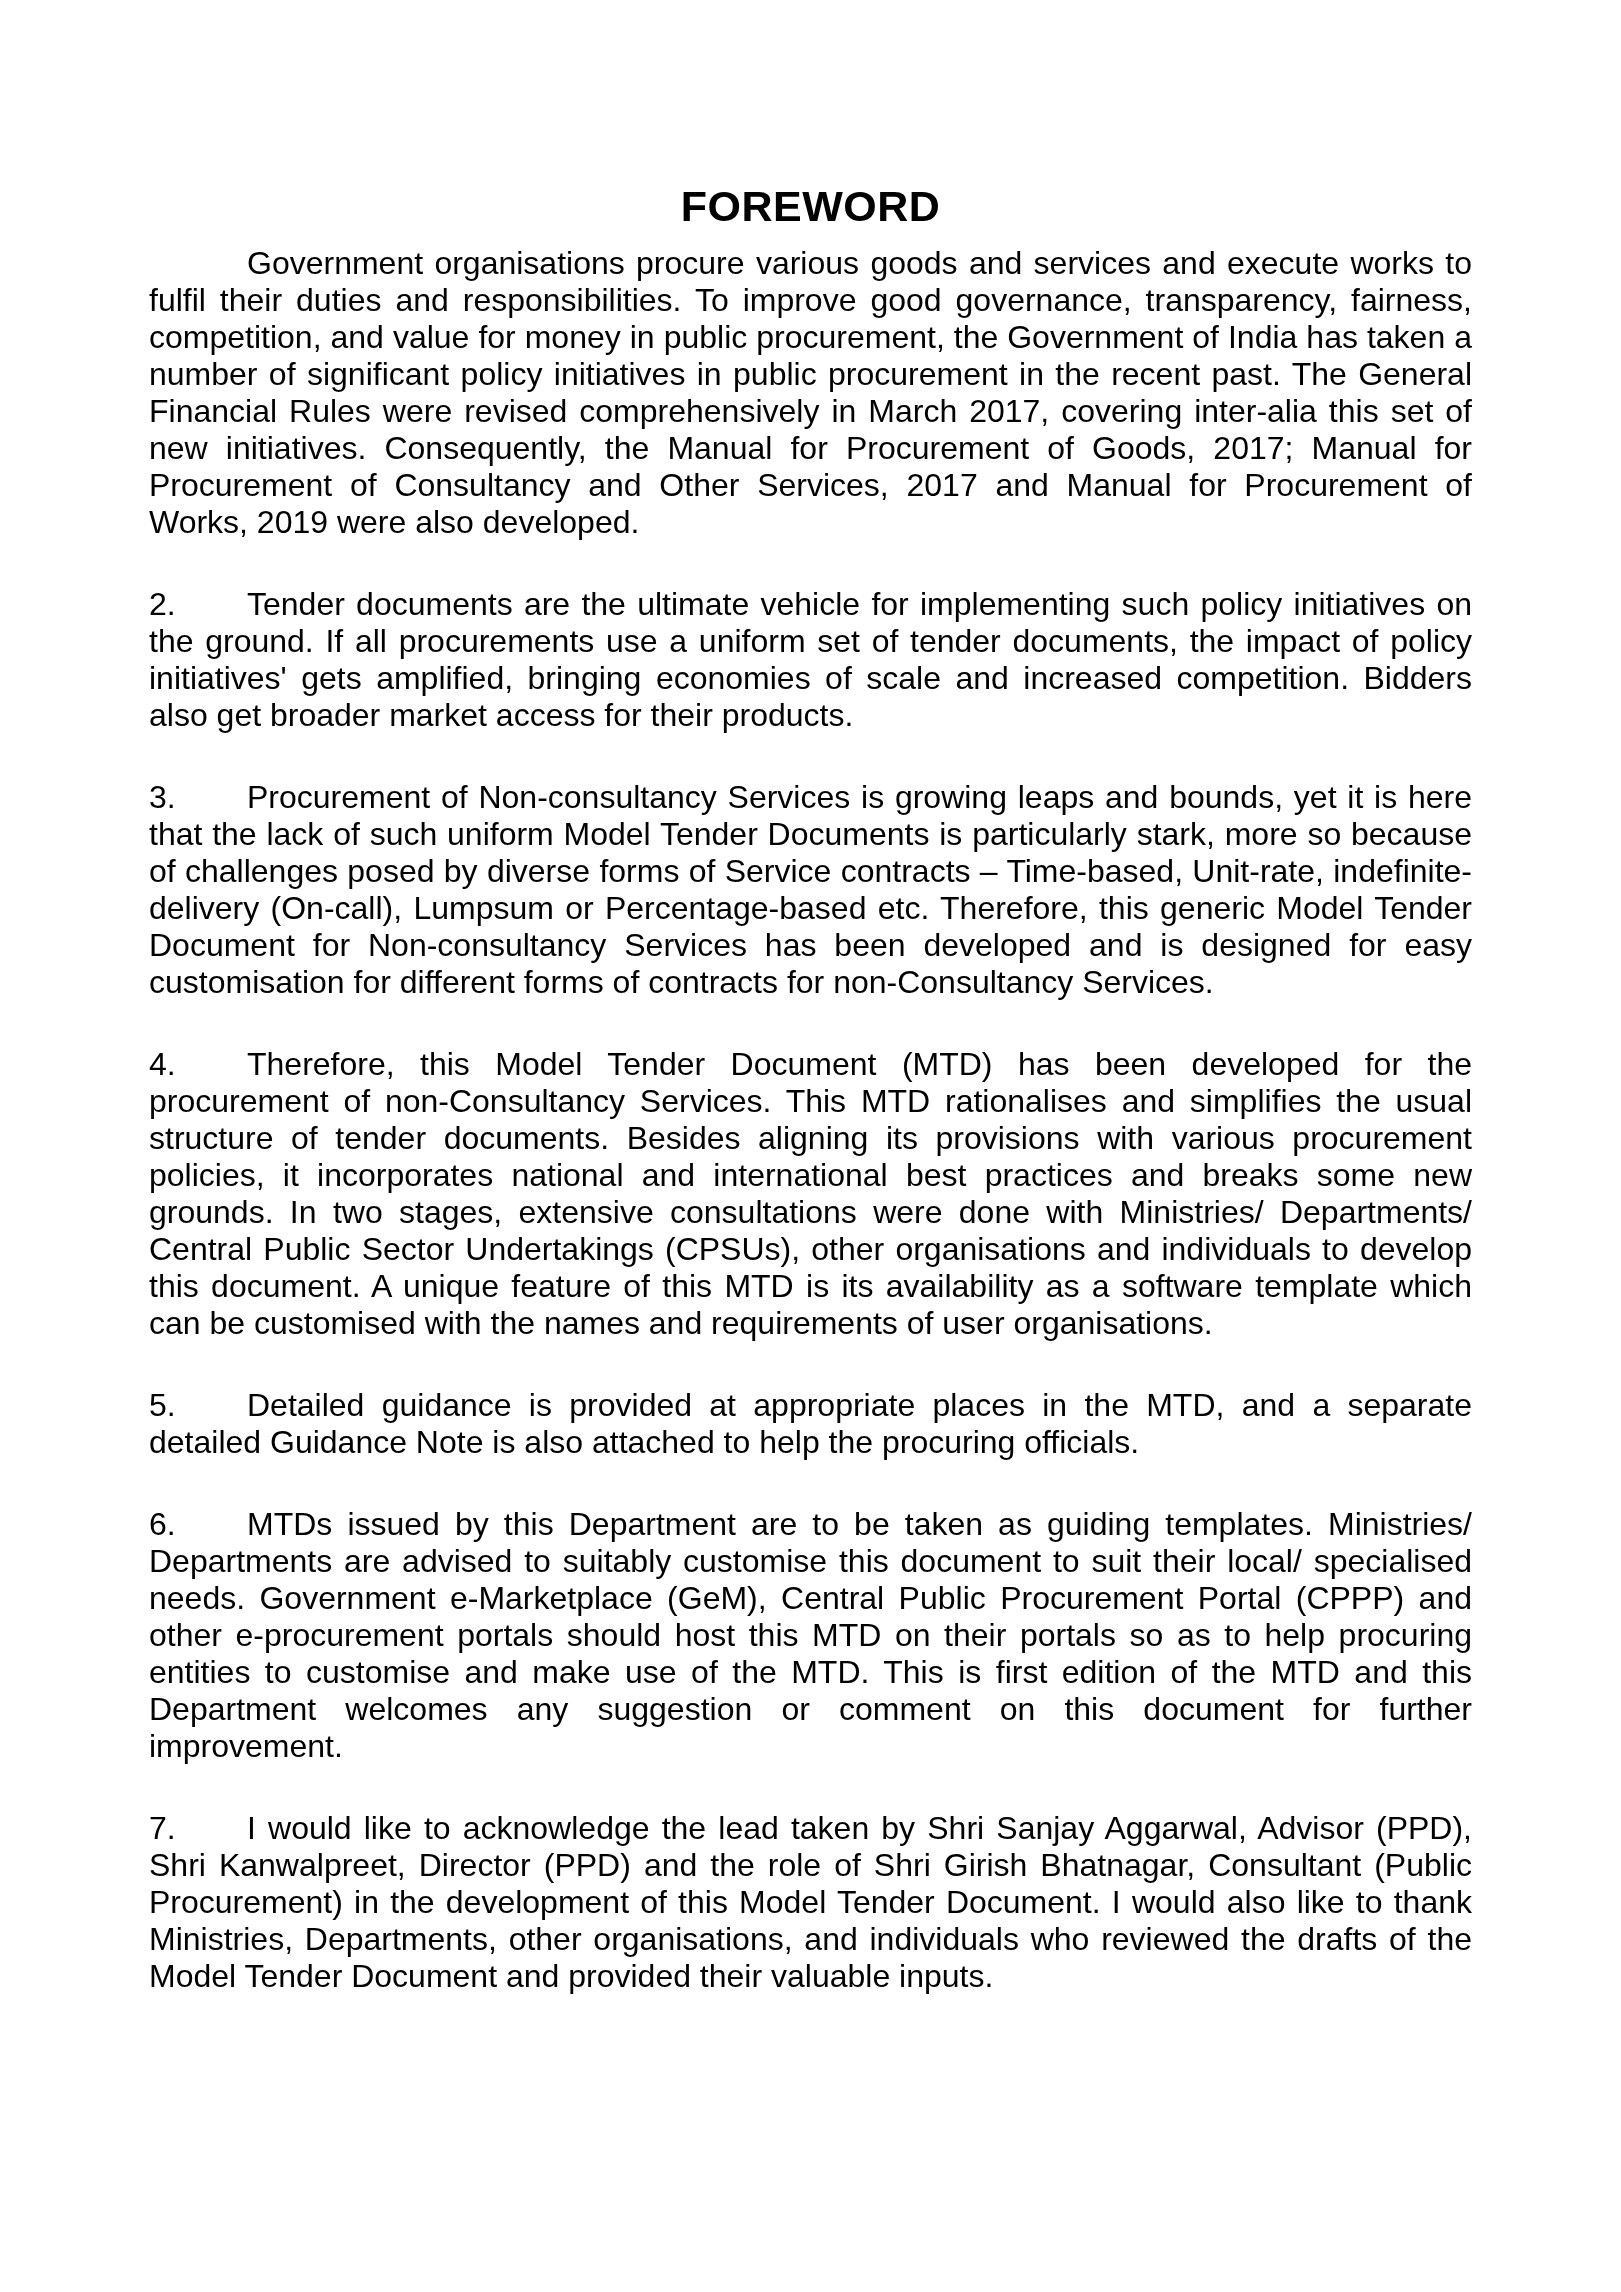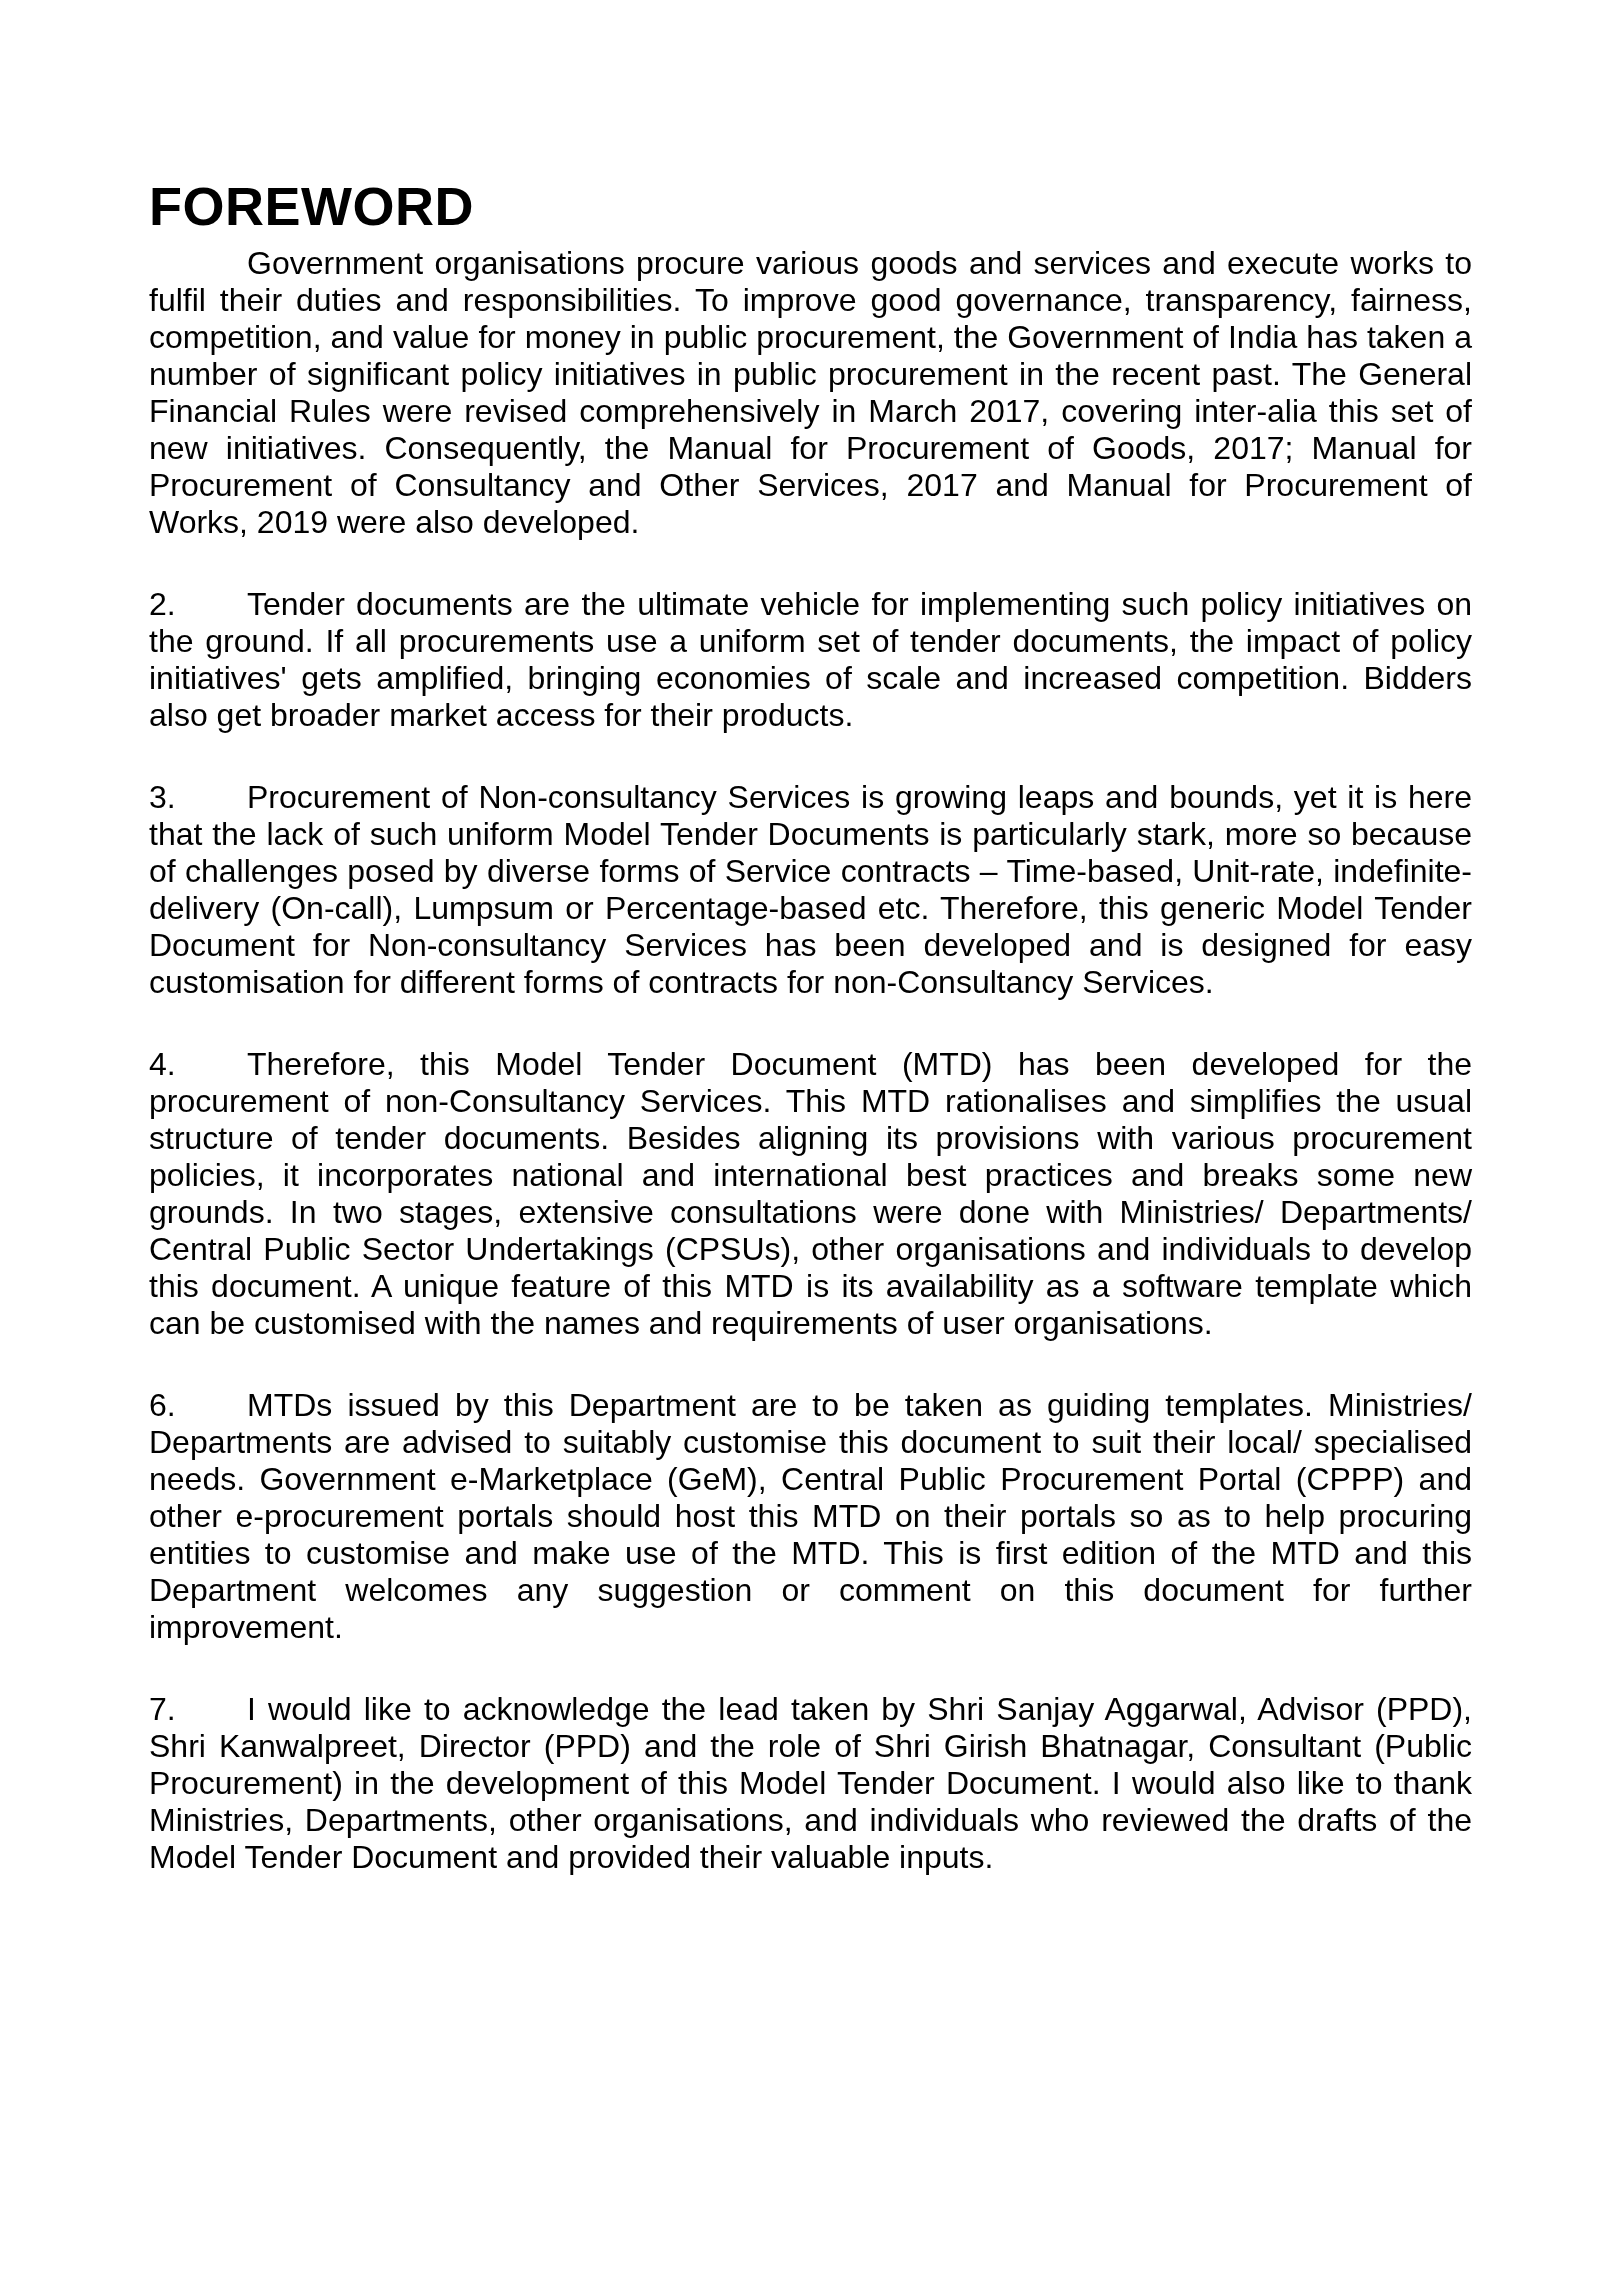--- a/index.html
+++ b/index.html
@@ -15,22 +15,22 @@
     background: #ffffff;
     color: #000000;
     padding: 182px 149px 0 149px;
     font-family: "Liberation Sans", "DejaVu Sans", sans-serif;
     font-size: 32px;
     line-height: 37px;
     overflow: hidden;
   }
   .doc-title {
     margin: 0 0 13.7px 0;
-    text-align: left;
-    font-size: 54px;
+    text-align: center;
+    font-size: 43px;
     line-height: 49px;
     font-weight: bold;
     letter-spacing: 0.5px;
   }
   p.para {
     margin: 0 0 45px 0;
     text-align: justify;
     text-justify: inter-word;
   }
   p.para:last-child {
@@ -50,19 +50,20 @@
   <h1 class="doc-title">FOREWORD</h1>
 
   <p class="para"><span class="tab-num"></span><span>Government organisations procure various goods and services and execute works to fulfil their duties and responsibilities. To improve good governance, transparency, fairness, competition, and value for money in public procurement, the Government of India has taken a number of significant policy initiatives in public procurement in the recent past. The General Financial Rules were revised comprehensively in March 2017, covering inter-alia this set of new initiatives. Consequently, the Manual for Procurement of Goods, 2017; Manual for Procurement of Consultancy and Other Services, 2017 and Manual for Procurement of Works, 2019 were also developed.</span></p>
 
   <p class="para"><span class="tab-num">2.</span><span>Tender documents are the ultimate vehicle for implementing such policy initiatives on the ground. If all procurements use a uniform set of tender documents, the impact of policy initiatives' gets amplified, bringing economies of scale and increased competition. Bidders also get broader market access for their products.</span></p>
 
   <p class="para"><span class="tab-num">3.</span><span>Procurement of Non-consultancy Services is growing leaps and bounds, yet it is here that the lack of such uniform Model Tender Documents is particularly stark, more so because of challenges posed by diverse forms of Service contracts – Time-based, Unit-rate, indefinite-delivery (On-call), Lumpsum or Percentage-based etc. Therefore, this generic Model Tender Document for Non-consultancy Services has been developed and is designed for easy customisation for different forms of contracts for non-Consultancy Services.</span></p>
 
   <p class="para"><span class="tab-num">4.</span><span>Therefore, this Model Tender Document (MTD) has been developed for the procurement of non-Consultancy Services. This MTD rationalises and simplifies the usual structure of tender documents. Besides aligning its provisions with various procurement policies, it incorporates national and international best practices and breaks some new grounds. In two stages, extensive consultations were done with Ministries/ Departments/ Central Public Sector Undertakings (CPSUs), other organisations and individuals to develop this document. A unique feature of this MTD is its availability as a software template which can be customised with the names and requirements of user organisations.</span></p>
 
+  <p class="para"><span class="tab-num">5.</span><span>Detailed guidance is provided at appropriate places in the MTD, and a separate detailed Guidance Note is also attached to help the procuring officials.</span></p>
 
   <p class="para"><span class="tab-num">6.</span><span>MTDs issued by this Department are to be taken as guiding templates. Ministries/ Departments are advised to suitably customise this document to suit their local/ specialised needs. Government e-Marketplace (GeM), Central Public Procurement Portal (CPPP) and other e-procurement portals should host this MTD on their portals so as to help procuring entities to customise and make use of the MTD. This is first edition of the MTD and this Department welcomes any suggestion or comment on this document for further improvement.</span></p>
 
   <p class="para"><span class="tab-num">7.</span><span>I would like to acknowledge the lead taken by Shri Sanjay Aggarwal, Advisor (PPD), Shri Kanwalpreet, Director (PPD) and the role of Shri Girish Bhatnagar, Consultant (Public Procurement) in the development of this Model Tender Document. I would also like to thank Ministries, Departments, other organisations, and individuals who reviewed the drafts of the Model Tender Document and provided their valuable inputs.</span></p>
 
 </div>
 
 
 </body></html>

